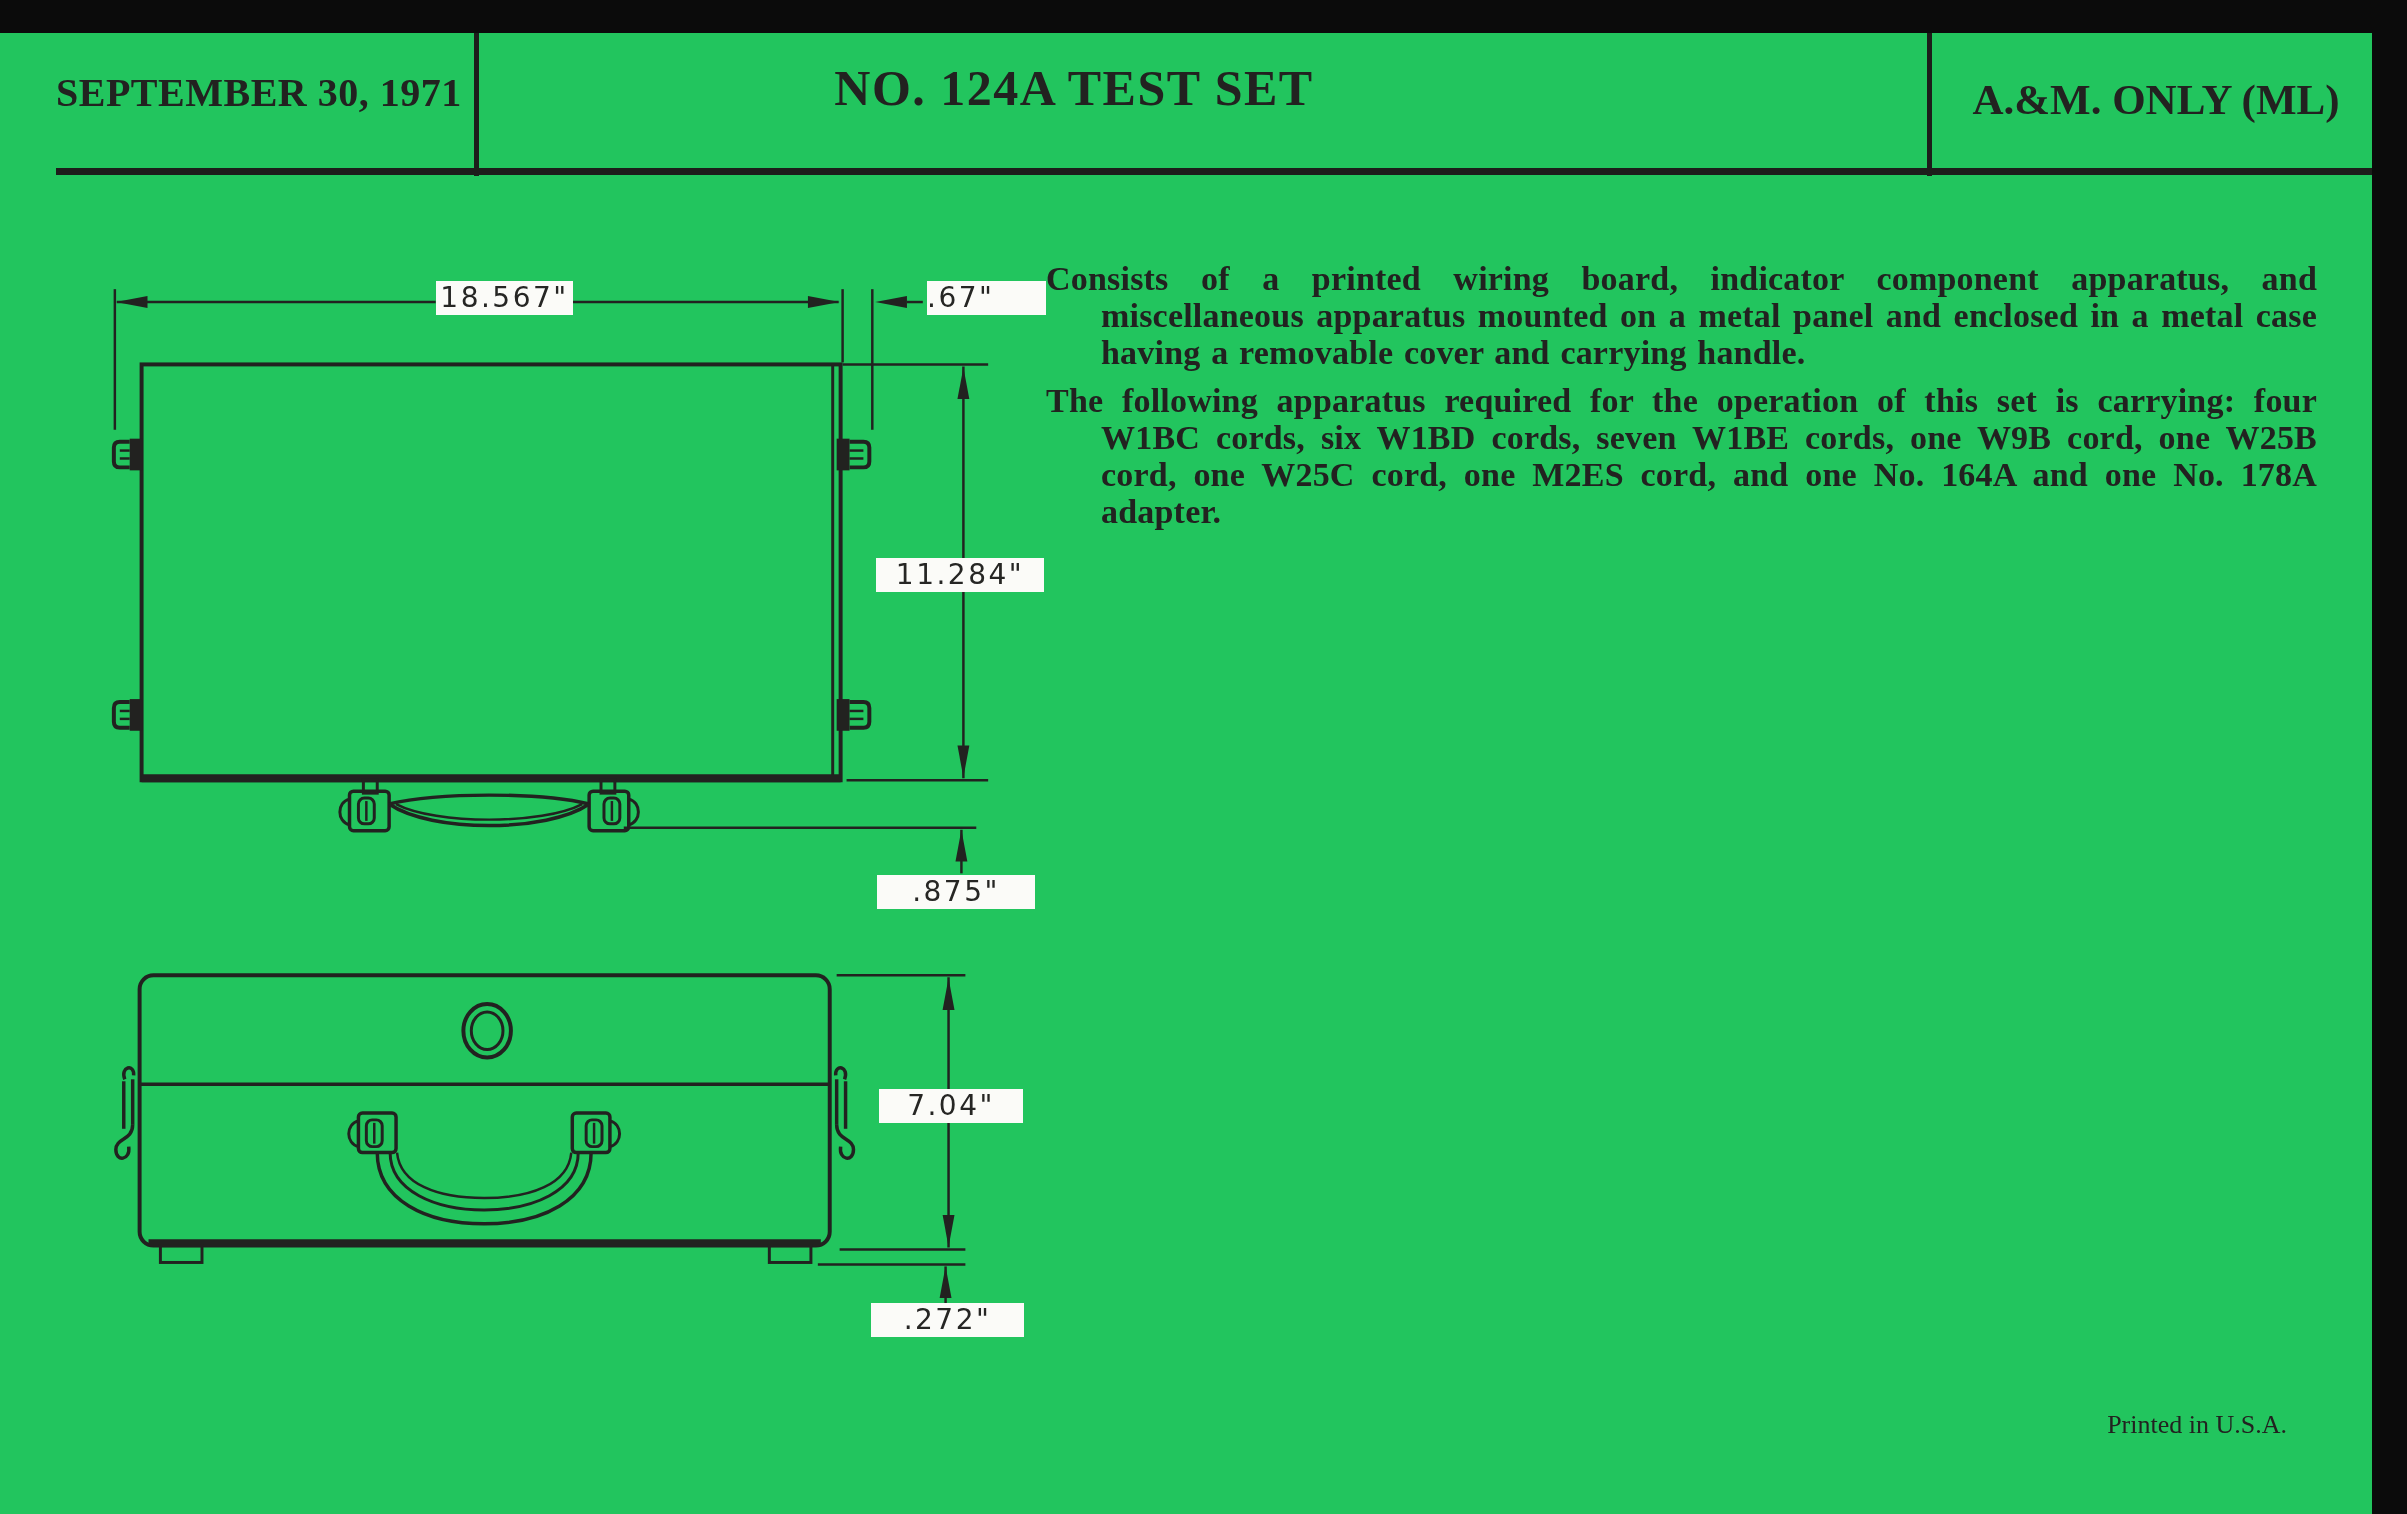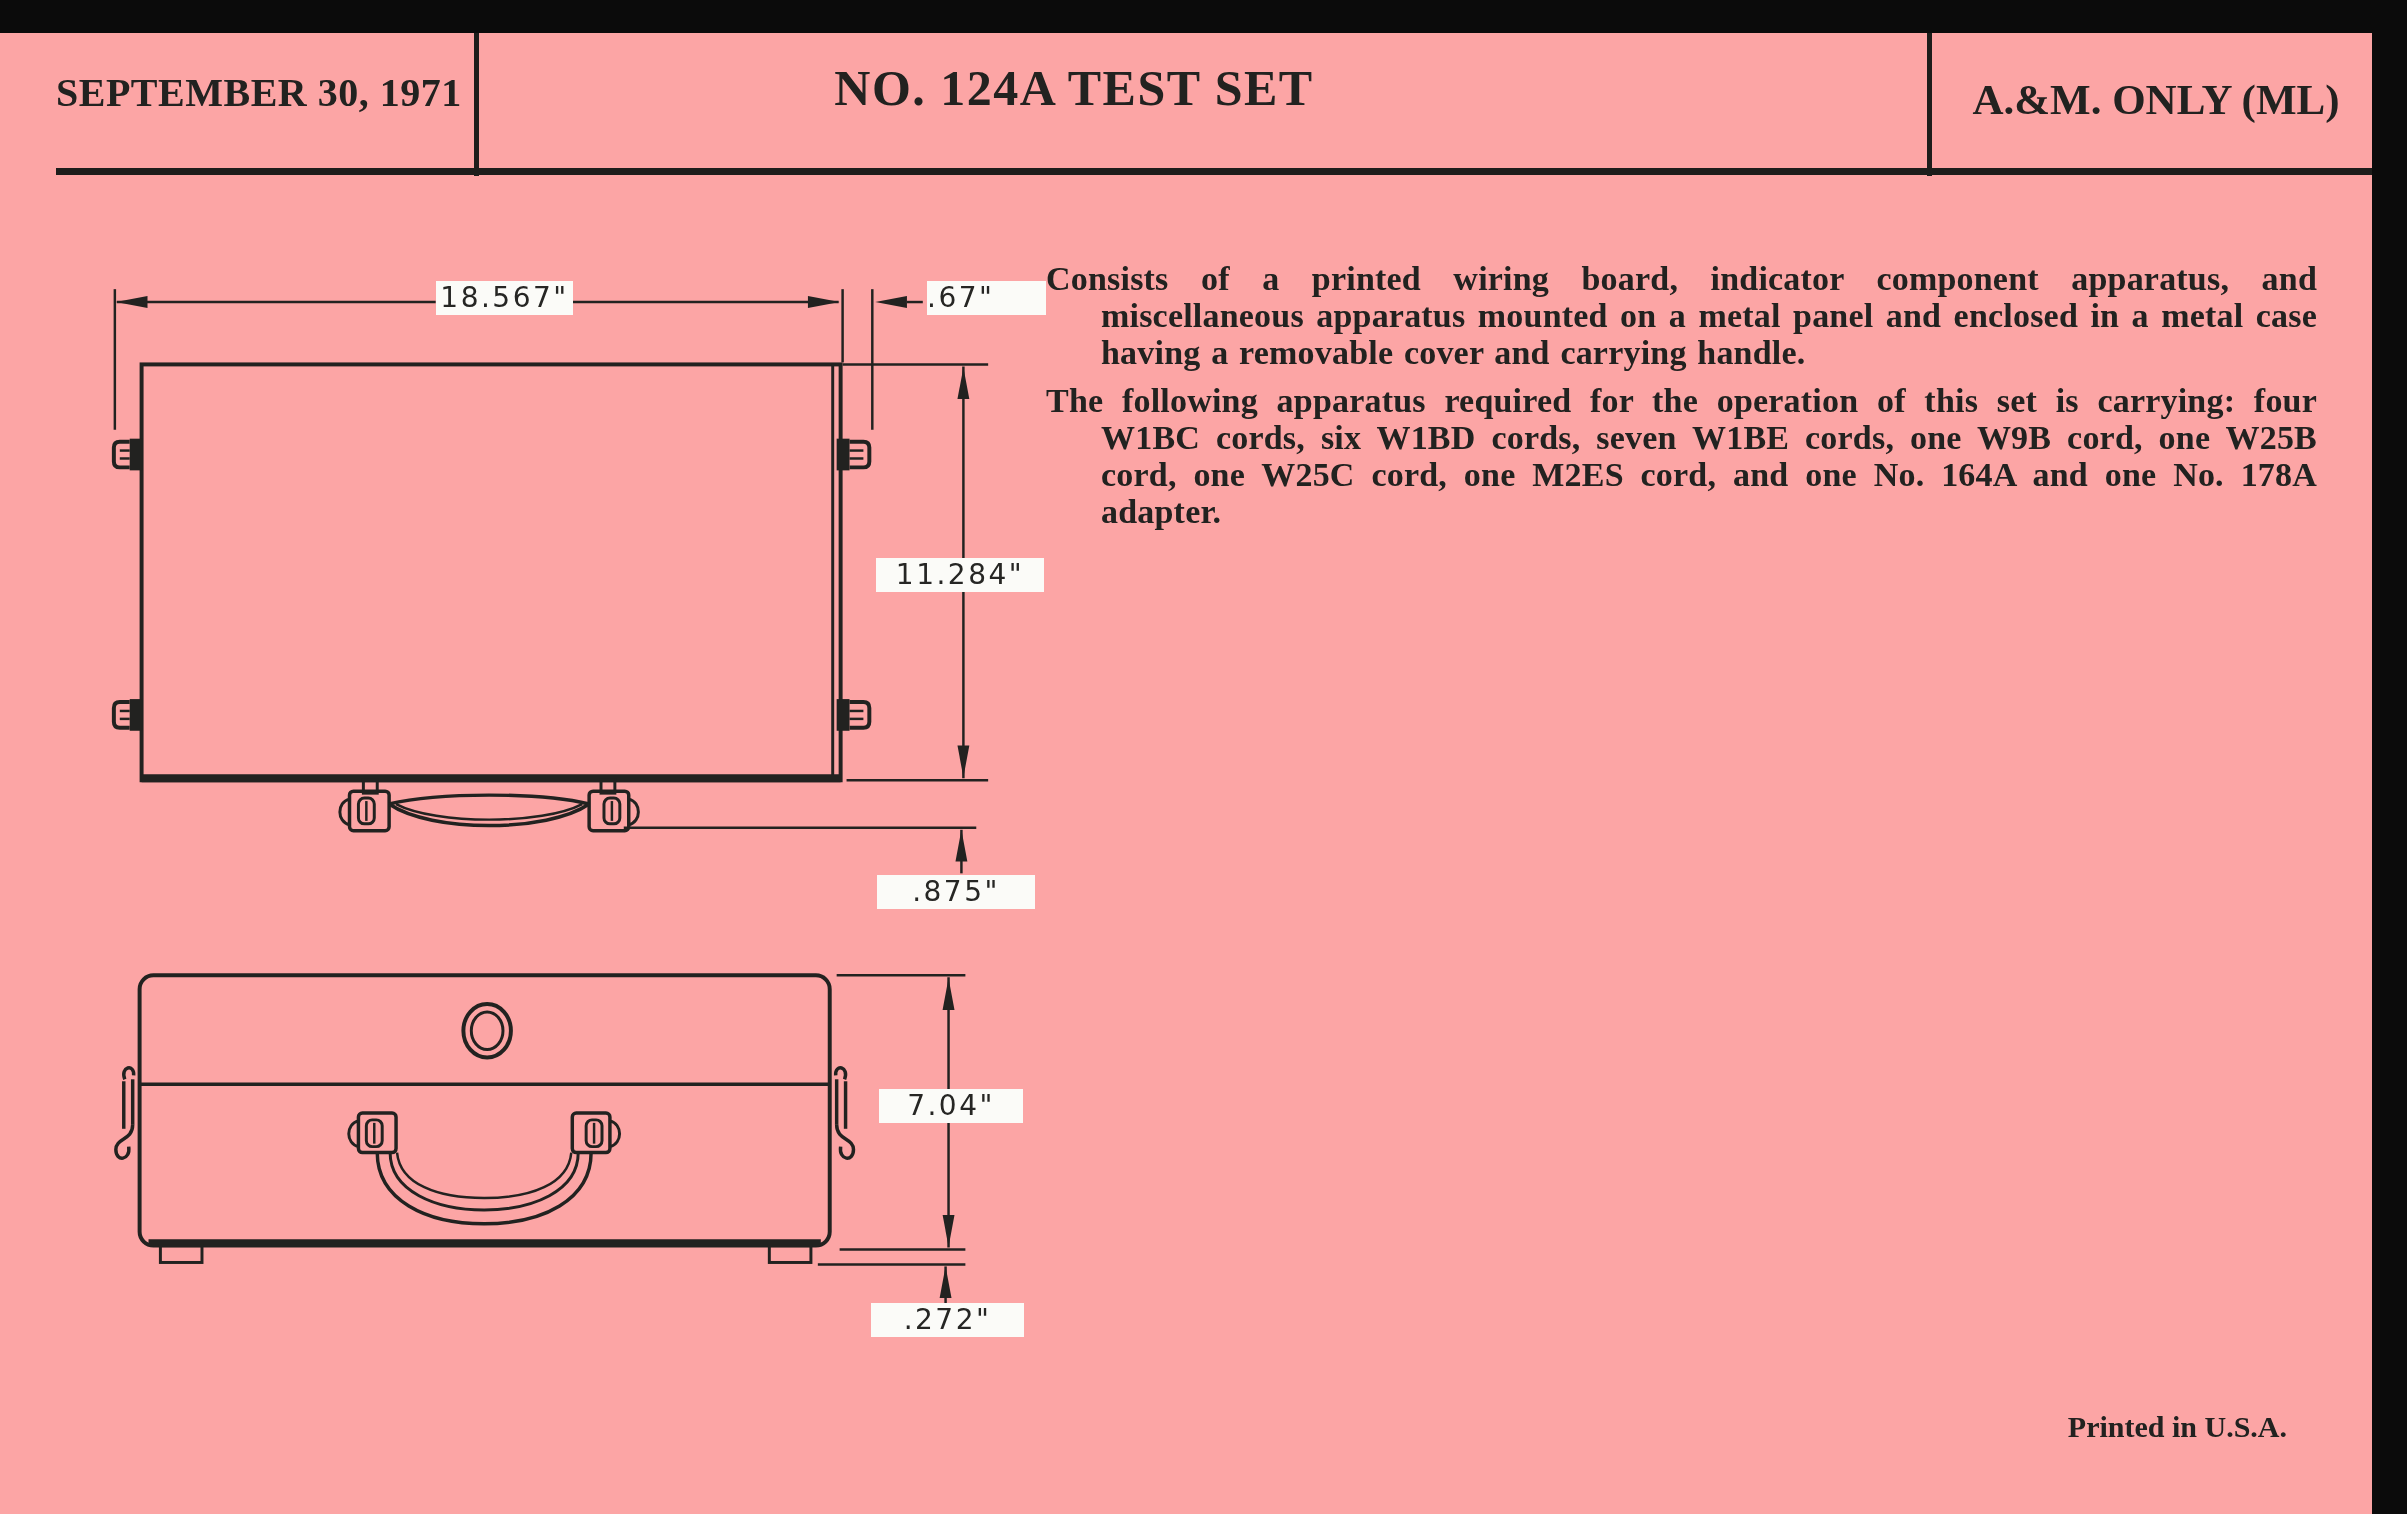--- a/index.html
+++ b/index.html
@@ -1,18 +1,18 @@
 <!DOCTYPE html>
 <html><head>
 <meta charset="utf-8">
 <style>
   html,body{margin:0;padding:0;background:#3a3a3a;}
   #page{
     position:relative;width:2408px;height:1515px;overflow:hidden;
-    background:#fca5a5;color:#222220;
+    background:#22c55e;color:#222220;
     font-family:"Liberation Serif",serif;
   }
   .scanbar{position:absolute;background:#0b0b0b;}
   #bar-top{left:0;top:0;width:2408px;height:33px;}
   #bar-right{top:0;right:0;width:36px;height:1515px;}
   .vdiv{position:absolute;top:33px;width:5px;height:143px;background:#1d1d1b;}
   #vdiv1{left:474px;}
   #vdiv2{left:1927px;}
   #rule{position:absolute;left:56px;top:168px;width:2316px;height:7px;background:#1d1d1b;}
   #date{position:absolute;left:56px;top:69px;font-size:40px;font-weight:bold;letter-spacing:0.5px;white-space:nowrap;}
@@ -30,21 +30,21 @@
     font-size:28px;line-height:34px;letter-spacing:2.5px;color:#262624;
     background:#fbfbf8;text-align:center;white-space:nowrap;
   }
   #lbl-width{left:436px;top:281px;width:137px;}
   #lbl-overhang{left:927px;top:281px;width:119px;text-align:left;}
   #lbl-depth{left:876px;top:558px;width:168px;}
   #lbl-offset{left:877px;top:875px;width:158px;}
   #lbl-height{left:879px;top:1089px;width:144px;}
   #lbl-feet{left:871px;top:1303px;width:153px;}
   #footer-left{position:absolute;left:0;top:1410px;width:2372px;text-align:center;font-size:27px;font-weight:bold;}
-  #footer-right{position:absolute;right:121px;top:1410px;font-size:30px;font-weight:bold;white-space:nowrap;}
+  #footer-right{position:absolute;right:121px;top:1410px;font-size:26px;font-weight:normal;white-space:nowrap;}
   svg .ln{fill:none;stroke:#222220;}
 </style>
 </head>
 <body>
 
 <div id="page">
 
   <div id="bar-top" class="scanbar"></div>
   <div id="bar-right" class="scanbar"></div>
 

